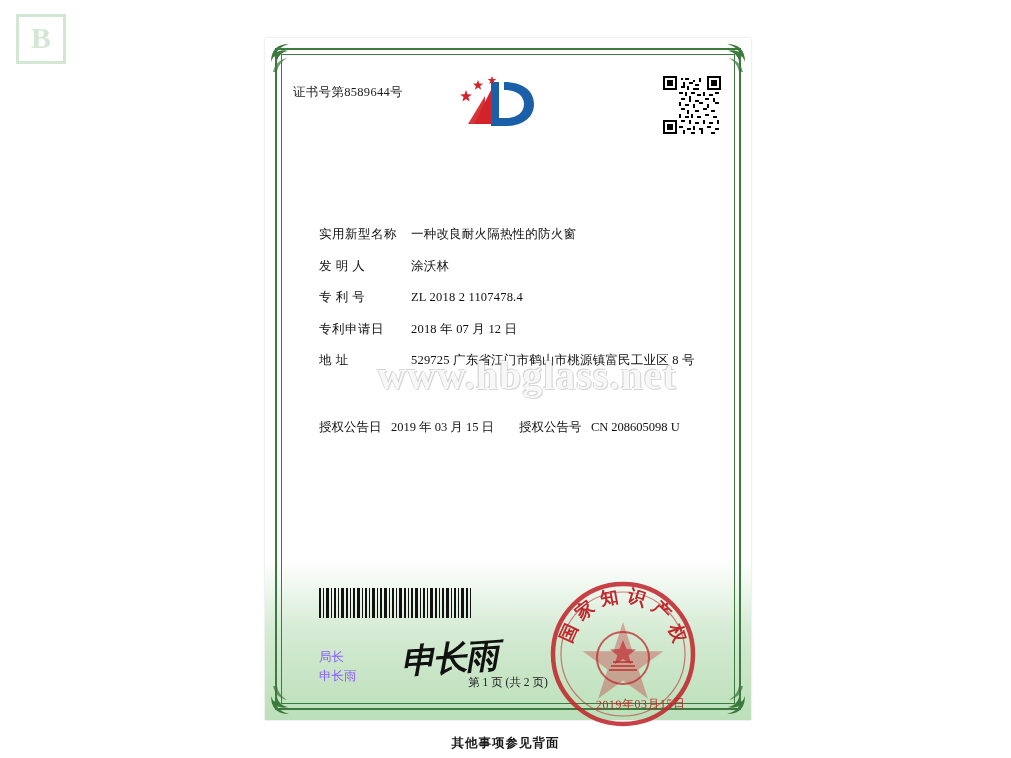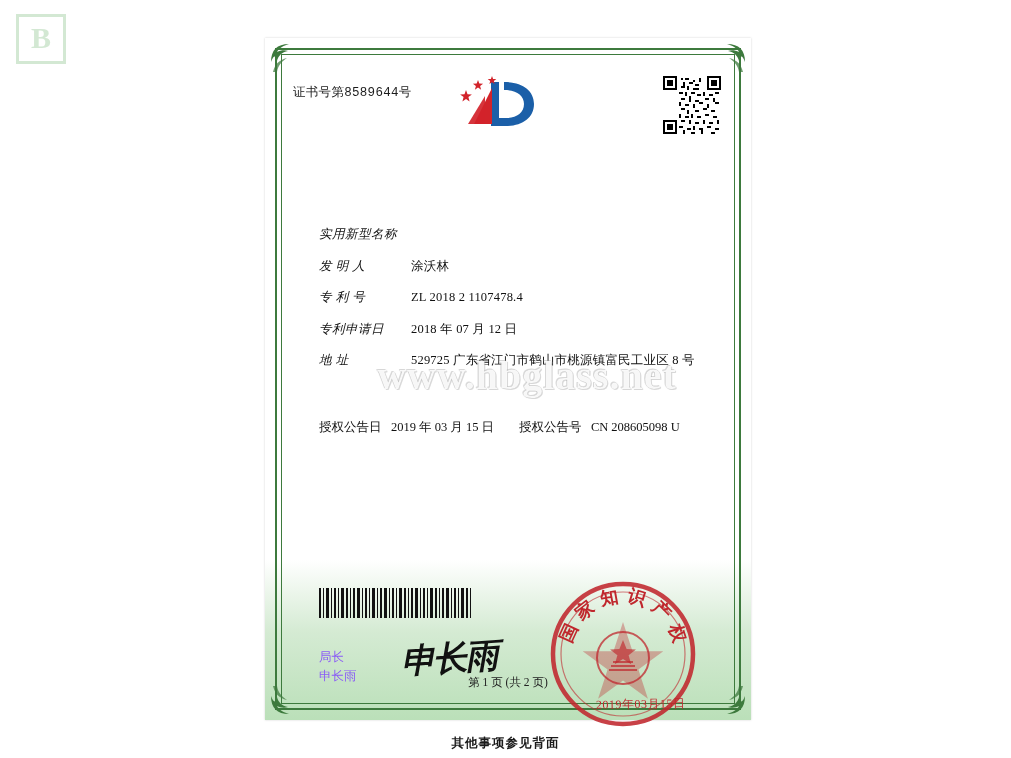--- a/index.html
+++ b/index.html
@@ -77,21 +77,21 @@
   .cert-inner {
     position: absolute;
     left: 28px; top: 28px; right: 28px; bottom: 22px;
   }
 
   
   .cert-number {
     position: absolute;
     left: 0;
     top: 18px;
-    font-family: Liberation Mono, monospace;
+    font-family: Liberation Serif, serif;
     font-size: 12.5px;
     color: #1b1b1b;
     letter-spacing: .3px;
   }
   .emblem {
     position: absolute;
     left: 50%;
     top: 8px;
     transform: translateX(-50%);
     width: 112px;
@@ -131,21 +131,20 @@
     margin-bottom: 14.5px;
     font-family: "Liberation Serif", serif;
     font-size: 12.5px;
     color: #111;
     white-space: nowrap;
   }
   .field-label {
     width: 92px;
     flex: 0 0 92px;
     letter-spacing: .5px;
-    font-style: italic;
   }
   .field-value {
     flex: 1 1 auto;
     letter-spacing: .2px;
   }
 
   
   .pub-row {
     display: flex;
     align-items: baseline;
@@ -402,20 +401,21 @@
             <rect x="24" y="28" width="2" height="1"></rect>
         </g>
       </svg>
     </div>
 
 
     <div class="fields">
 
       <div class="field-row">
         <span class="field-label">实用新型名称</span>
+        <span class="field-value">一种改良耐火隔热性的防火窗</span>
       </div>
 
       <div class="field-row">
         <span class="field-label">发 明 人</span>
         <span class="field-value">涂沃林</span>
       </div>
 
       <div class="field-row">
         <span class="field-label">专 利 号</span>
         <span class="field-value">ZL 2018 2 1107478.4</span>

